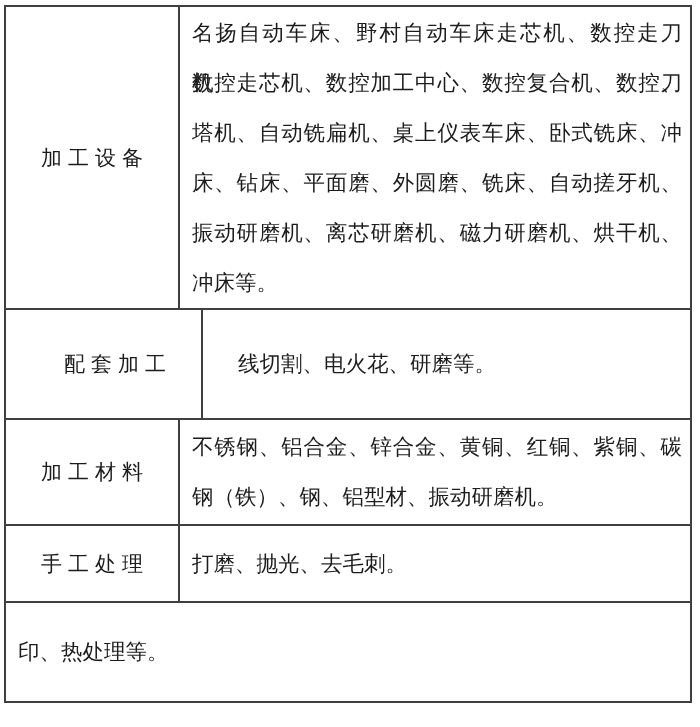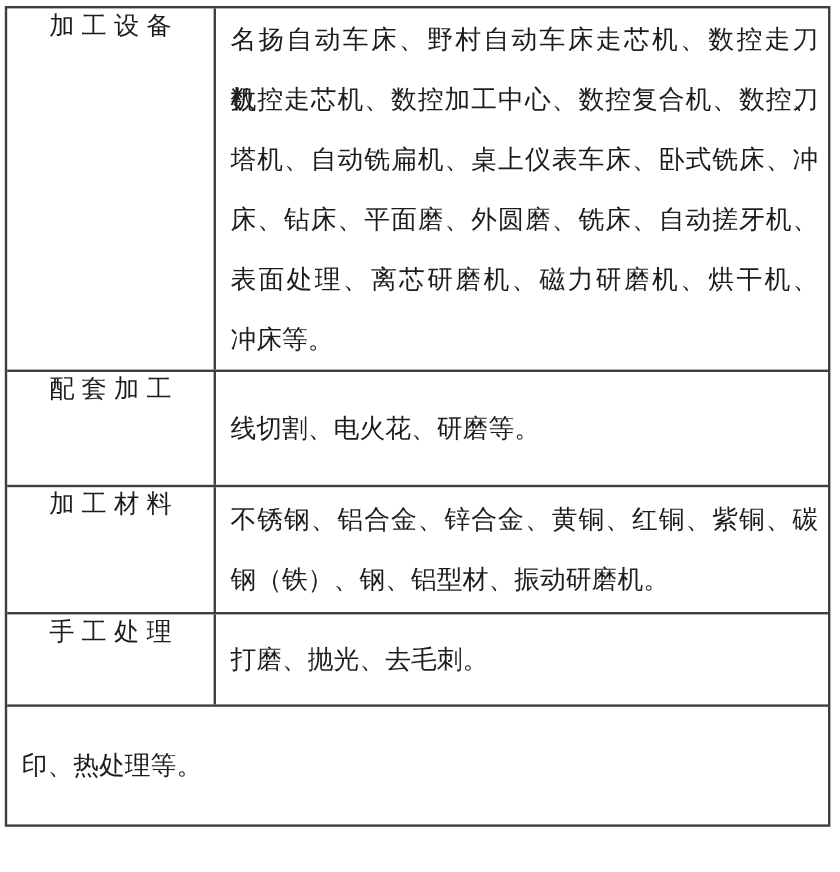--- a/index.html
+++ b/index.html
@@ -17,29 +17,30 @@
     width:688px;
     border:2px solid var(--border);
     background:var(--background);
   }
   .row{
     display:flex;
     border-bottom:2px solid var(--border);
   }
   .row:last-child{border-bottom:none;}
   .row.r1 .content-cell, .row.r1 .label-cell{height:301px;}
-  .row.r2 .content-cell, .row.r2 .label-cell{height:94px;}
+  .row.r2 .content-cell, .row.r2 .label-cell{height:108px;margin-left:23px;}
   .row.r3 .content-cell, .row.r3 .label-cell{height:104px;}
   .row.r4 .content-cell, .row.r4 .label-cell{height:75px;}
   .row.r5 .content-cell, .row.r5 .label-cell{height:98px;}
 
   .label-cell{
     width:174px;
     border-right:2px solid var(--border);
     display:flex;
+    align-items:center;
     justify-content:center;
     flex:none;
   }
   .label{
     font-size:21px;
     letter-spacing:6px;
     padding-left:6px;
     white-space:nowrap;
   }
   .content-cell{
@@ -74,21 +75,21 @@
 
   <div class="row r1">
     <div class="label-cell">
       <span class="label">加工设备</span>
     </div>
     <div class="content-cell">
       <div class="line jl">名扬自动车床、野村自动车床走芯机、数控走刀机、</div>
       <div class="line jl">数控走芯机、数控加工中心、数控复合机、数控刀</div>
       <div class="line jl">塔机、自动铣扁机、桌上仪表车床、卧式铣床、冲</div>
       <div class="line jl">床、钻床、平面磨、外圆磨、铣床、自动搓牙机、</div>
-      <div class="line jl">表面处理、离芯研磨机、磁力研磨机、烘干机、</div>
+      <div class="line jl">振动研磨机、离芯研磨机、磁力研磨机、烘干机、</div>
       <div class="line">冲床等。</div>
     </div>
   </div>
 
   <div class="row r2">
     <div class="label-cell">
       <span class="label">配套加工</span>
     </div>
     <div class="content-cell">
       <div class="line">线切割、电火花、研磨等。</div>

